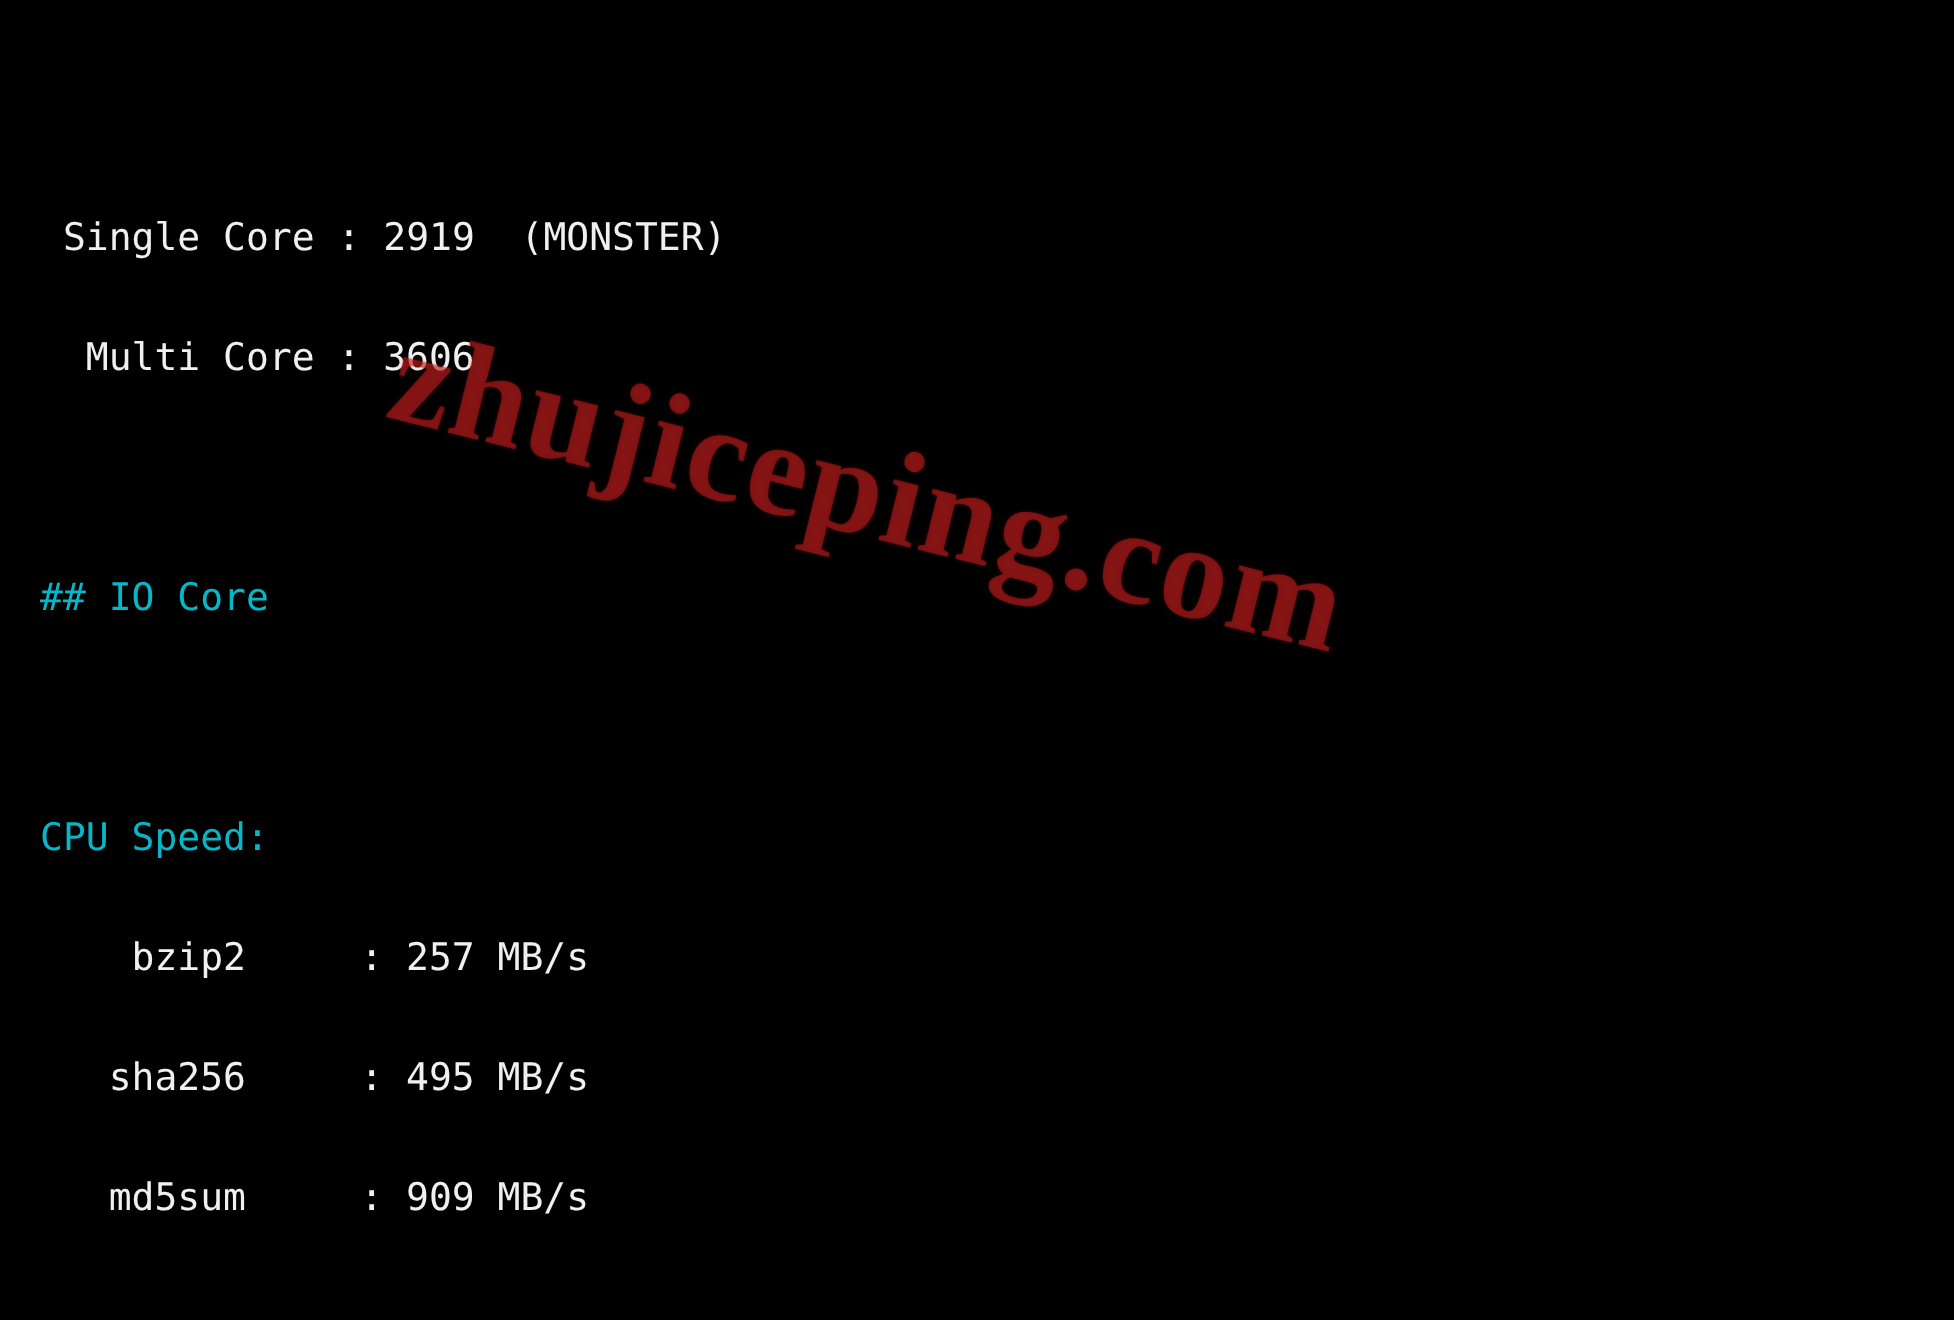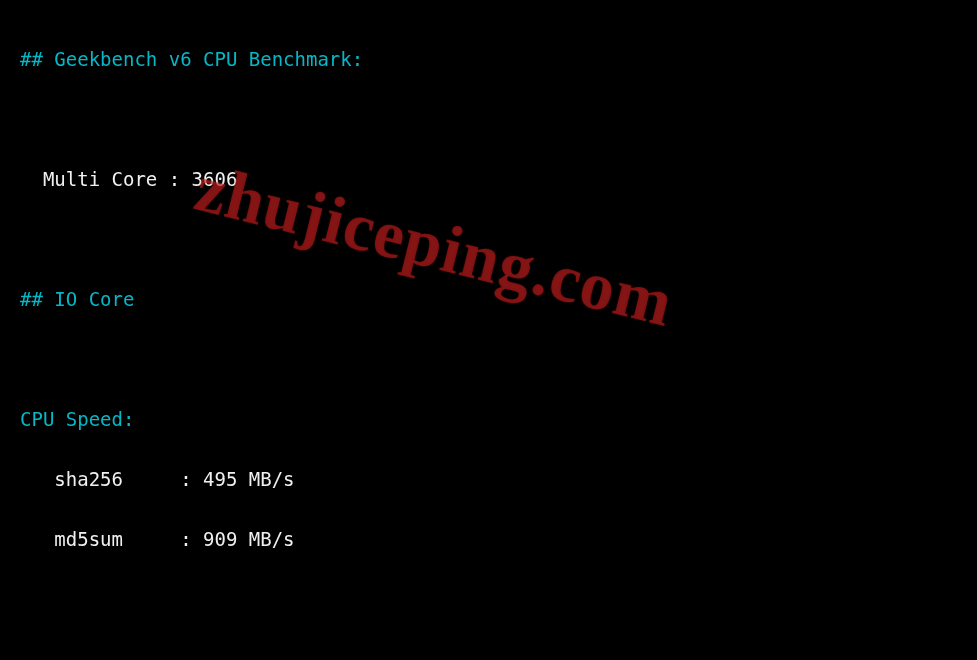--- a/index.html
+++ b/index.html
@@ -36,27 +36,28 @@
     pointer-events: none;
     user-select: none;
     white-space: nowrap;
     text-shadow: 0 0 2px rgba(195,30,30,0.3);
   }
 </style>
 </head>
 <body>
 
 <div class="screen">
-<span class="line hdr">## Geekbench v6 CPU Benchmark:</span>
 <span class="line"> </span>
+<span class="line"> <span>Single Core</span> : <span>2919</span>  <span>(MONSTER)</span></span>
 <span class="line">  <span>Multi Core</span> : <span>3606</span></span>
 <span class="line"> </span>
 <span class="line hdr">## IO Core</span>
 <span class="line"> </span>
 <span class="line hdr">CPU Speed:</span>
+<span class="line">    <span>bzip2</span>     : <span>257 MB/s</span></span>
 <span class="line">   <span>sha256</span>     : <span>495 MB/s</span></span>
 <span class="line">   <span>md5sum</span>     : <span>909 MB/s</span></span>
 
 
 
 
 
 
 
 

